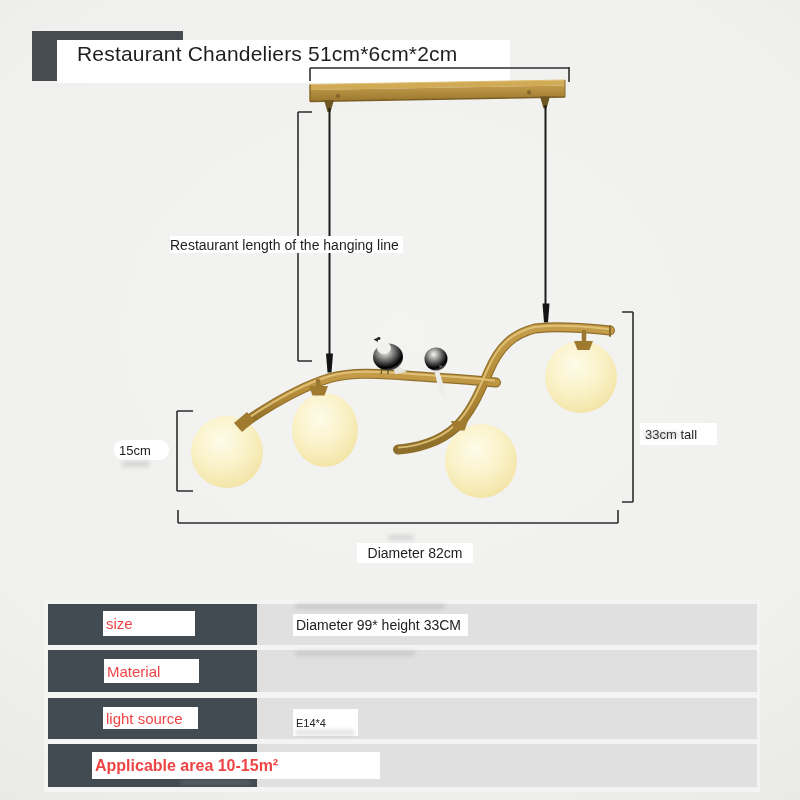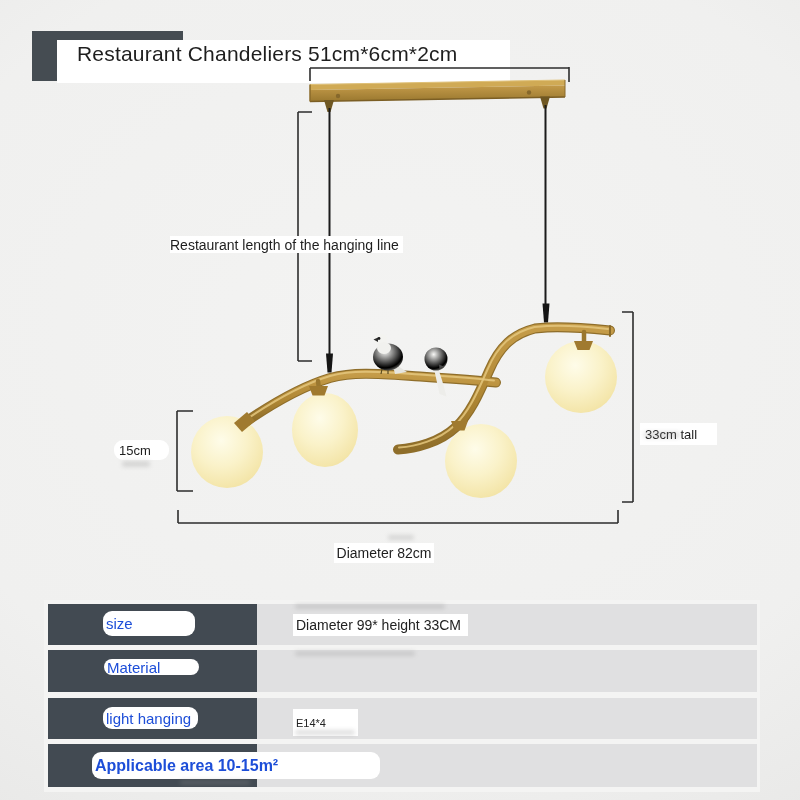--- a/index.html
+++ b/index.html
@@ -18,28 +18,28 @@
 
   
   #title-block-dark{left:32px;top:31px;width:151px;height:50px;background:#454c52;}
   #title-bar{left:57px;top:40px;width:433px;height:43px;line-height:27px;
     font-size:21px;padding-left:20px;letter-spacing:.2px;}
 
   
   #hanging-line-label{left:170px;top:236px;width:233px;height:17px;font-size:14px;}
   #label-15cm{left:114px;top:440px;width:50px;height:20px;font-size:13px;padding-left:5px;border-radius:9px;}
   #label-33cm{left:640px;top:406px;width:72px;height:22px;font-size:13px;padding-left:5px;margin-top:17px;}
-  #label-diameter{left:334px;top:543px;width:100px;height:20px;font-size:14px;justify-content:center;}
+  #label-diameter{left:357px;top:543px;width:116px;height:20px;font-size:14px;justify-content:center;}
 
   
   #spec-table{left:44px;top:600px;width:716px;height:192px;background:#f4f4f3;}
   .row-dark{position:absolute;left:4px;width:209px;background:#424a52;}
   .row-light{position:absolute;left:213px;width:500px;background:#e0e0e1;}
-  .spec-label{position:absolute;background:#fff;color:#1d4ed8;font-size:15px;
-    display:flex;align-items:center;padding-left:3px;border-radius:9px;}
+  .spec-label{position:absolute;background:#fff;color:#ef4444;font-size:15px;
+    display:flex;align-items:center;padding-left:3px;}
   .spec-value{position:absolute;background:#fff;color:#222;font-size:14px;
     display:flex;align-items:center;padding-left:3px;}
 </style>
 </head>
 <body>
 
 <div class="abs" id="title-block-dark"></div>
 <div class="ghost ghost-white" style="left:60px;top:69px;width:72px;height:8px;"></div>
 
 <div class="abs whitebox" id="title-bar">Restaurant Chandeliers 51cm*6cm*2cm</div>
@@ -152,25 +152,25 @@
 
 <div class="abs" id="spec-table">
 
   <div class="row-dark" style="top:4px;height:41px;"></div>
   <div class="row-light" style="top:4px;height:41px;"></div>
   <div class="spec-label" style="left:59px;top:11px;width:89px;height:25px;">size</div>
   <div class="spec-value val" style="left:249px;top:14px;width:172px;height:22px;">Diameter 99* height 33CM</div>
 
   <div class="row-dark" style="top:50px;height:42px;"></div>
   <div class="row-light" style="top:50px;height:42px;"></div>
-  <div class="spec-label" style="left:60px;top:59px;width:92px;height:16px;">Material</div>
+  <div class="spec-label" style="left:60px;top:59px;width:92px;height:24px;">Material</div>
 
   <div class="row-dark" style="top:98px;height:41px;"></div>
   <div class="row-light" style="top:98px;height:41px;"></div>
-  <div class="spec-label" style="left:59px;top:107px;width:92px;height:22px;">light hanging</div>
+  <div class="spec-label" style="left:59px;top:107px;width:92px;height:22px;">light source</div>
   <div class="spec-value val" style="left:249px;top:109px;width:62px;height:27px;font-size:11px;">E14*4</div>
 
   <div class="row-dark" style="top:144px;height:43px;"></div>
   <div class="row-light" style="top:144px;height:43px;"></div>
   <div class="spec-label" style="left:48px;top:152px;width:285px;height:27px;font-size:16px;font-weight:bold;">Applicable area 10-15m²</div>
 
   <div class="ghost ghost-gray" style="left:251px;top:4px;width:150px;height:5px;"></div>
   <div class="ghost ghost-gray" style="left:251px;top:51px;width:120px;height:5px;"></div>
   <div class="ghost ghost-gray" style="left:251px;top:130px;width:60px;height:5px;"></div>
   <div class="ghost ghost-gray" style="left:136px;top:180px;width:70px;height:5px;"></div>

